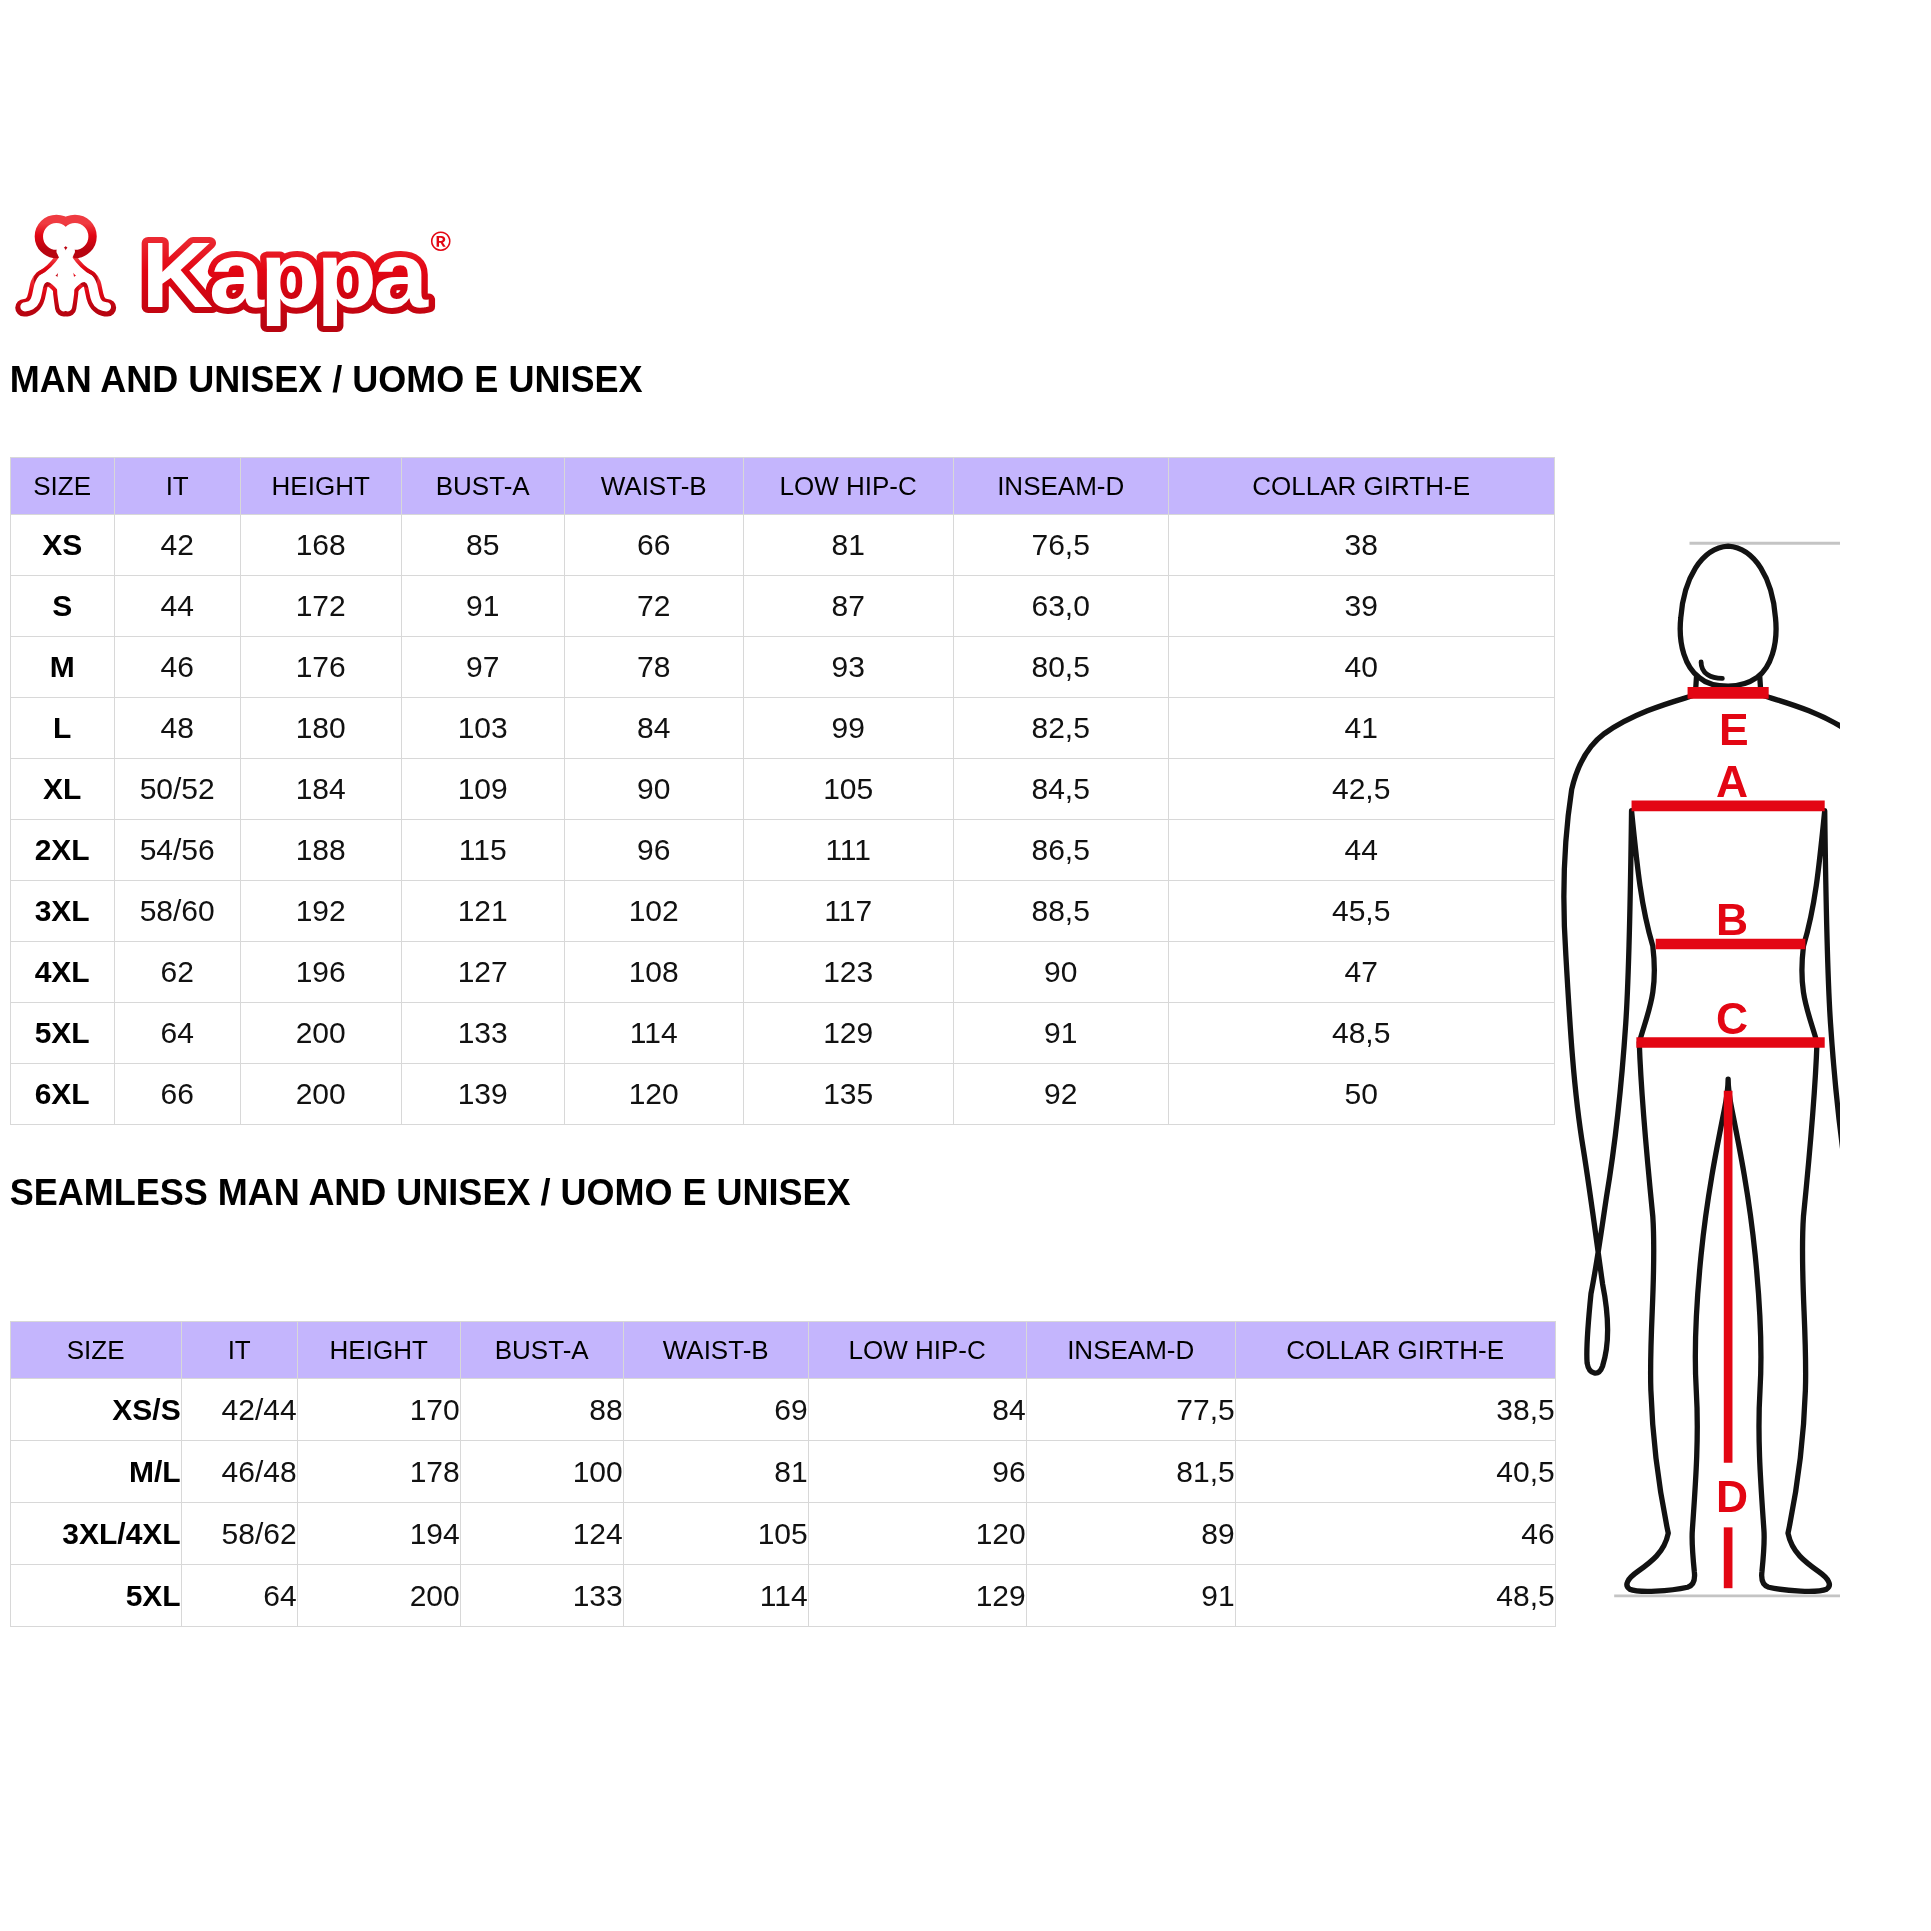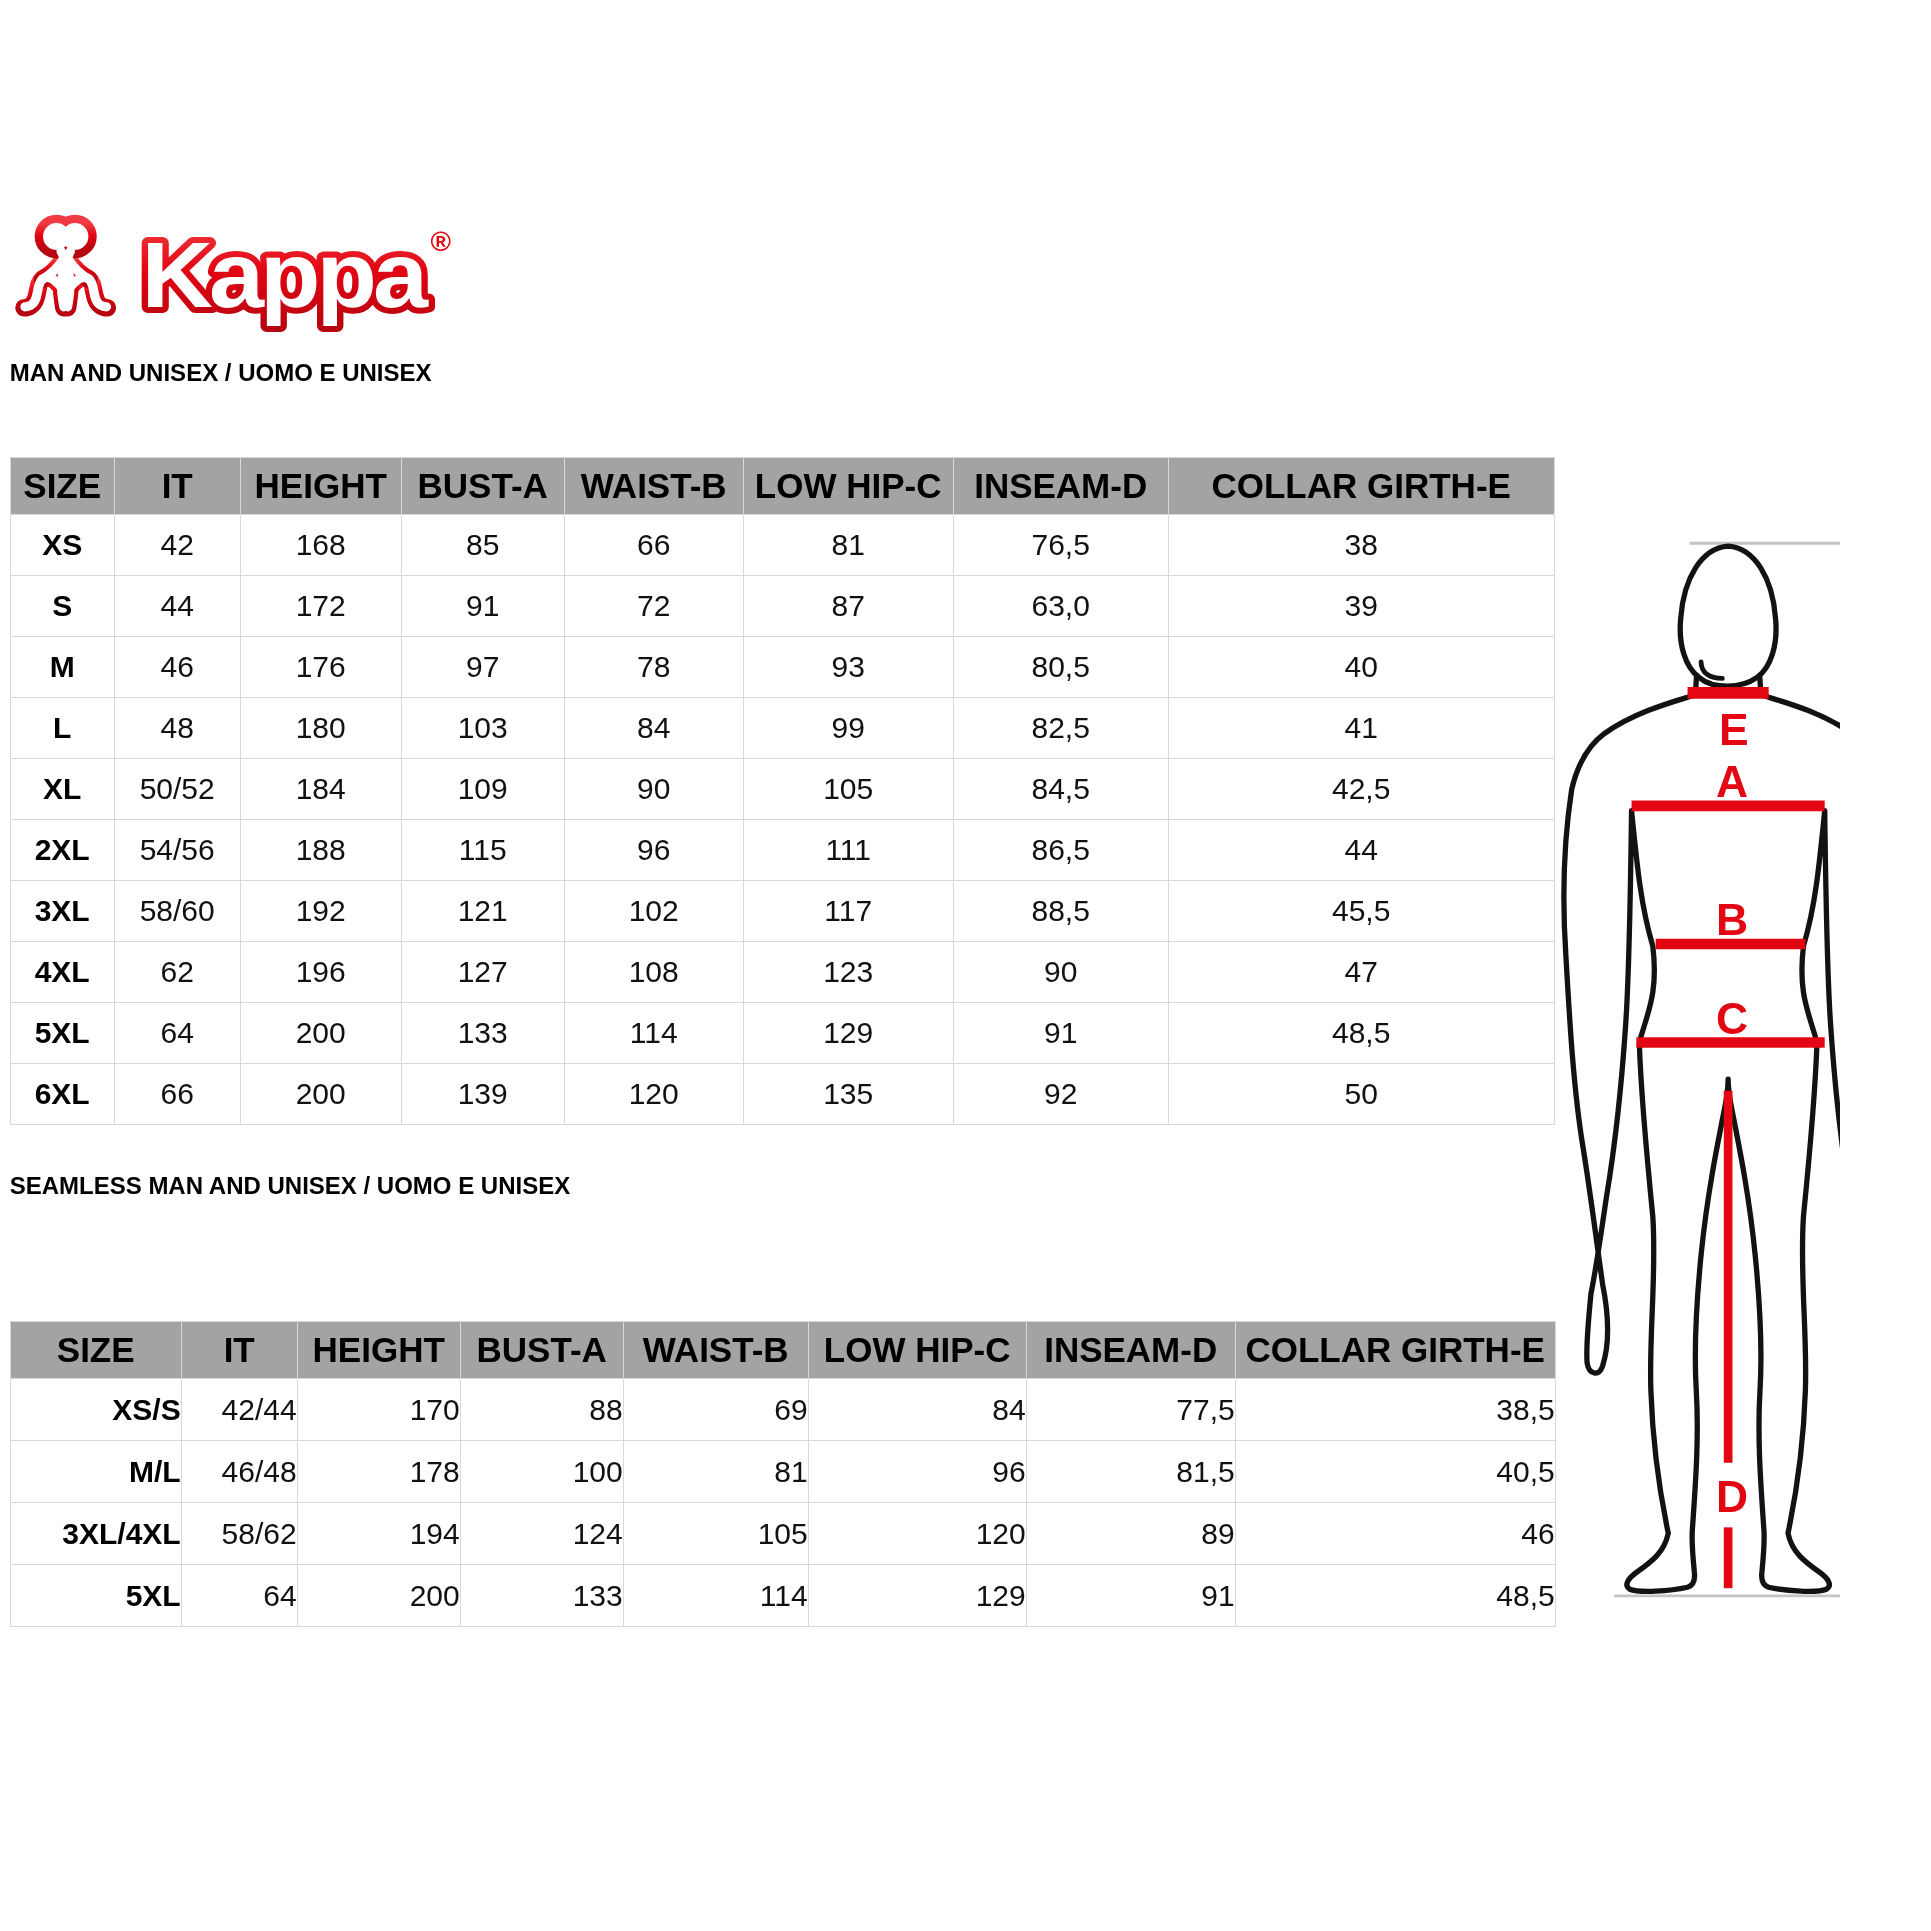--- a/index.html
+++ b/index.html
@@ -1,24 +1,24 @@
 <!DOCTYPE html>
 <html><head>
 <meta charset="utf-8">
 <style>
   html,body{margin:0;padding:0;background:#fff;}
   #canvas{position:relative;width:1840px;height:1931px;background:#ffffff;overflow:hidden;
           font-family:"Liberation Sans","DejaVu Sans",sans-serif;color:#000;}
   .abs{position:absolute;}
-  .section-title{font-size:24px;font-weight:bold;letter-spacing:0px;color:#000;white-space:nowrap;}
+  .section-title{font-size:36px;font-weight:bold;letter-spacing:0px;color:#000;white-space:nowrap;}
   table.size-table{border-collapse:collapse;table-layout:fixed;background:#fff;}
   table.size-table th, table.size-table td{
       border:1.9px solid #d8d8d8;text-align:center;vertical-align:middle;
       padding:0;overflow:hidden;white-space:nowrap;}
-  table.size-table th{font-size:35px;font-weight:bold;height:56px;background:#a3a3a3;}
+  table.size-table th{font-size:26px;font-weight:normal;height:56px;background:#c4b5fd;}
   table.size-table td{font-size:30px;font-weight:normal;color:#111;}
   #table1 td{height:60px;}
   #table2 td{height:61px;text-align:right;}
   table.size-table td:first-child{font-weight:bold;color:#000;margin-top:29px;}
   svg text{font-family:"Liberation Sans","DejaVu Sans",sans-serif;}
 </style>
 </head>
 <body>
 
 <div id="canvas">

